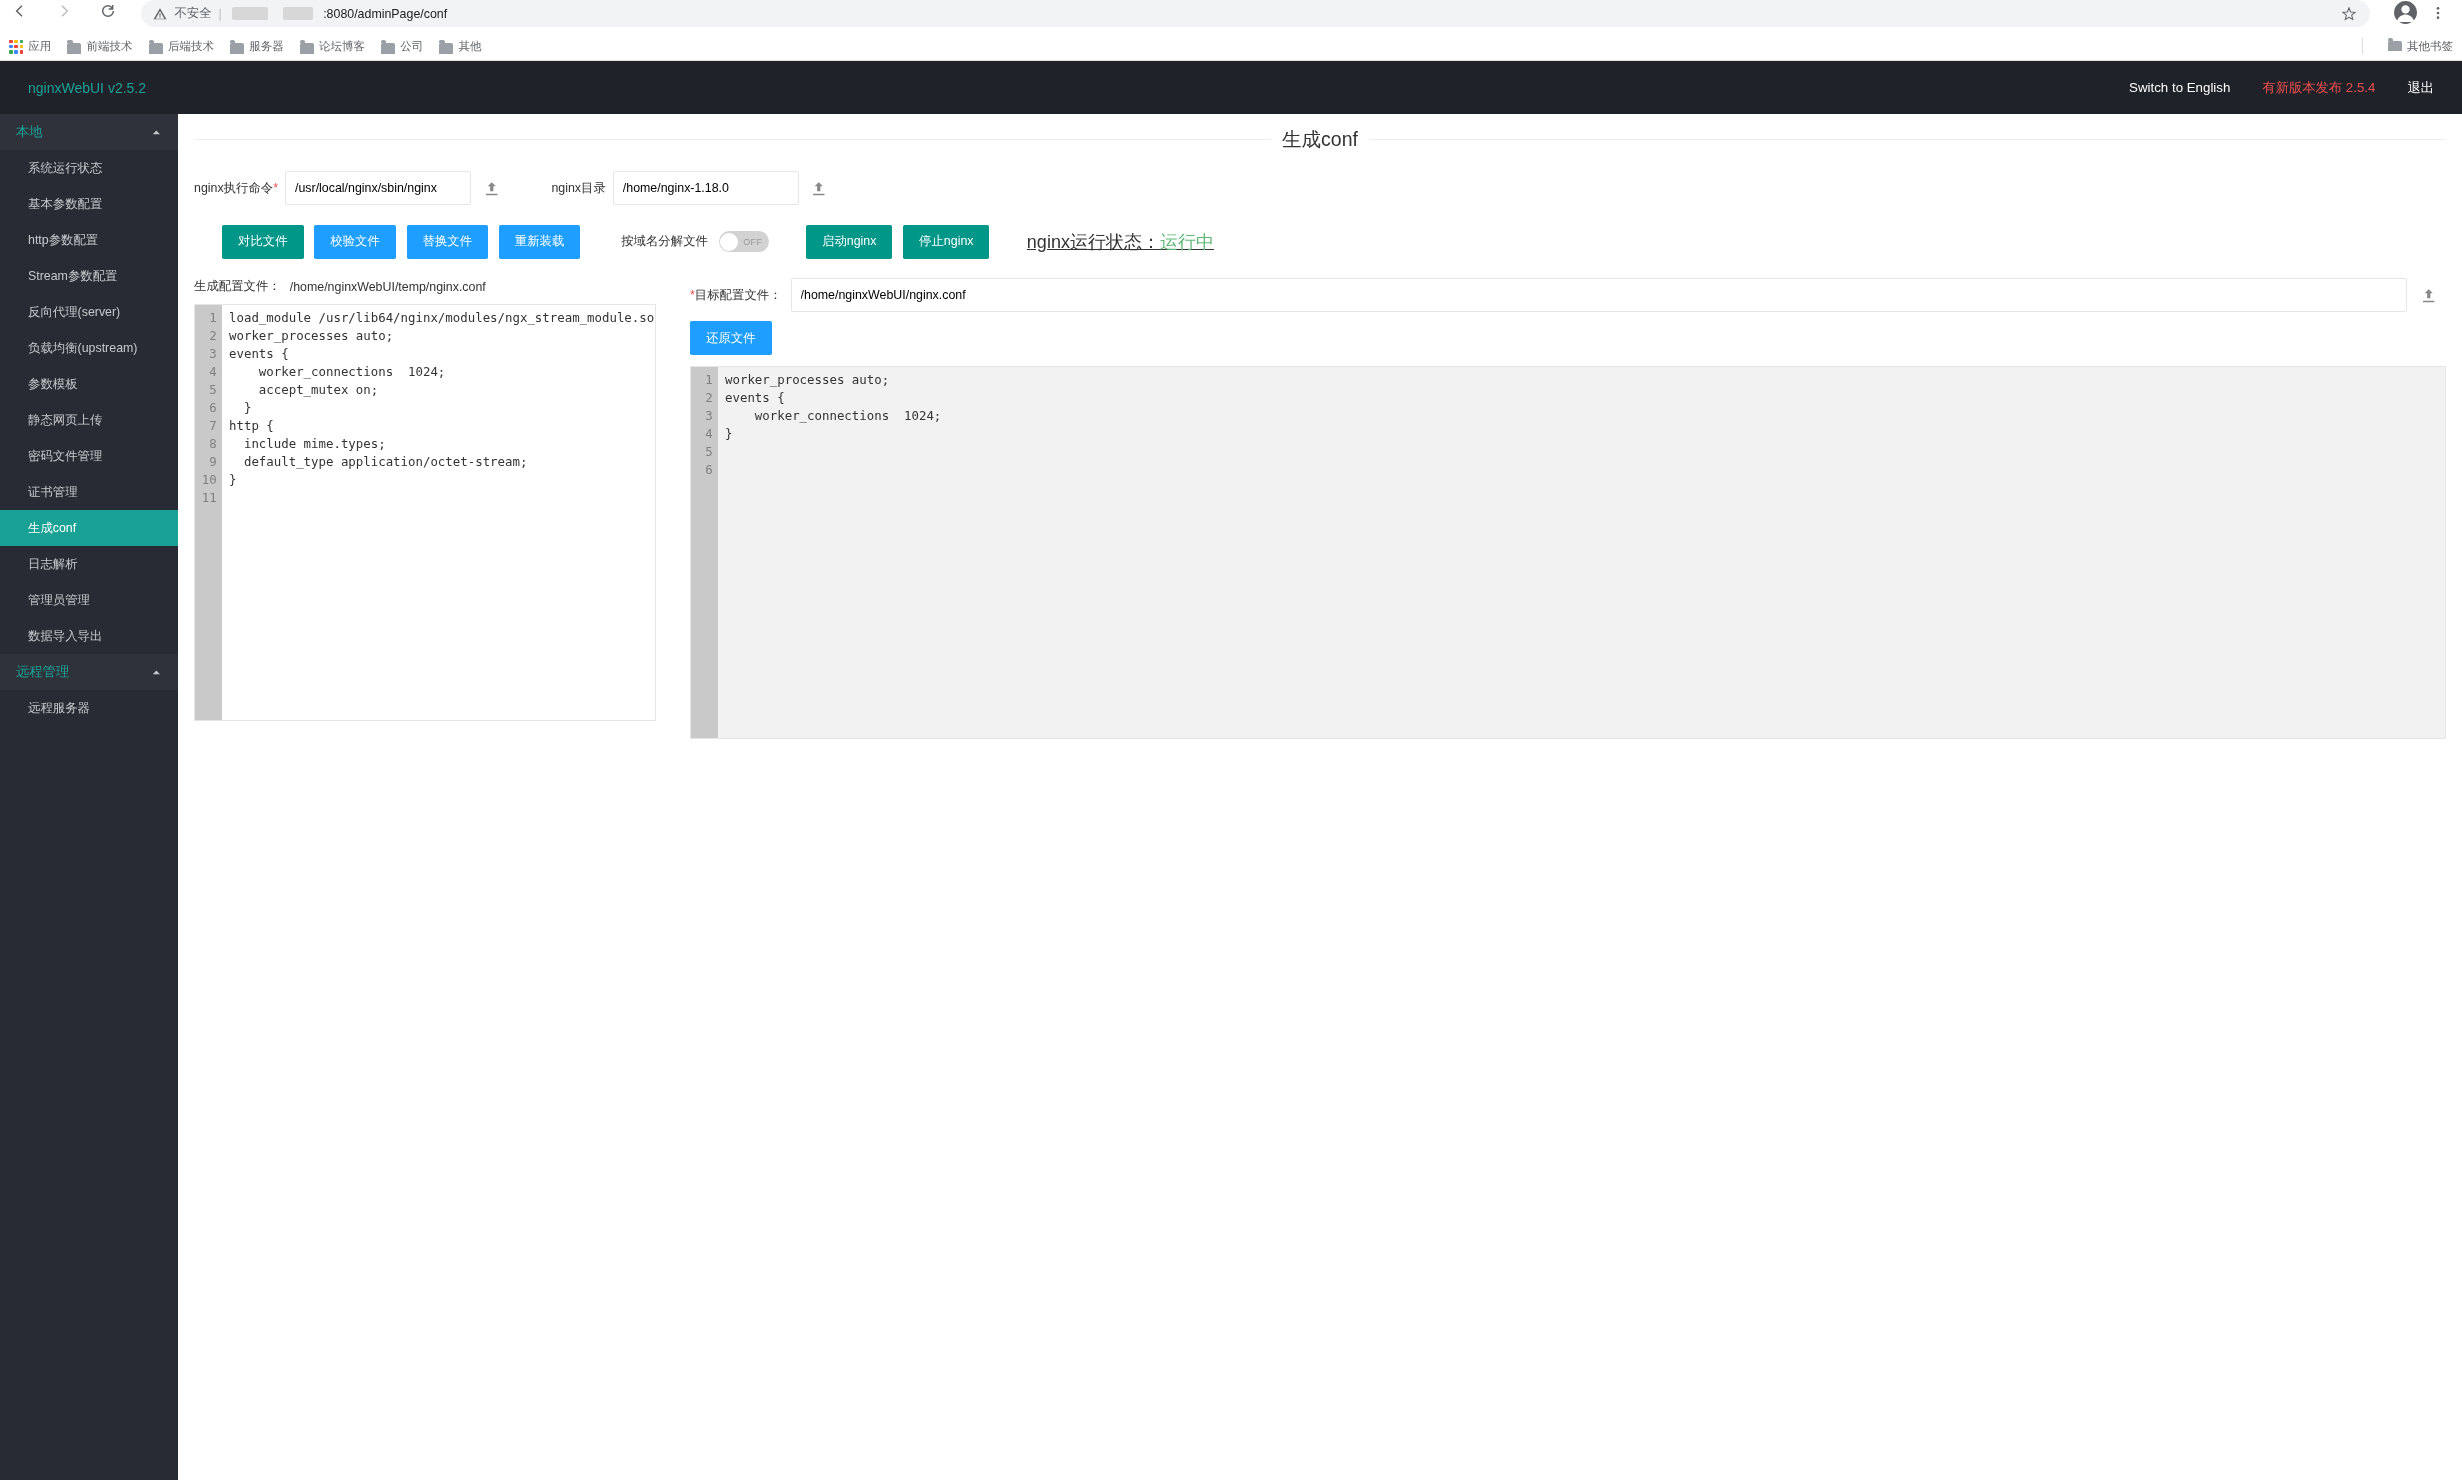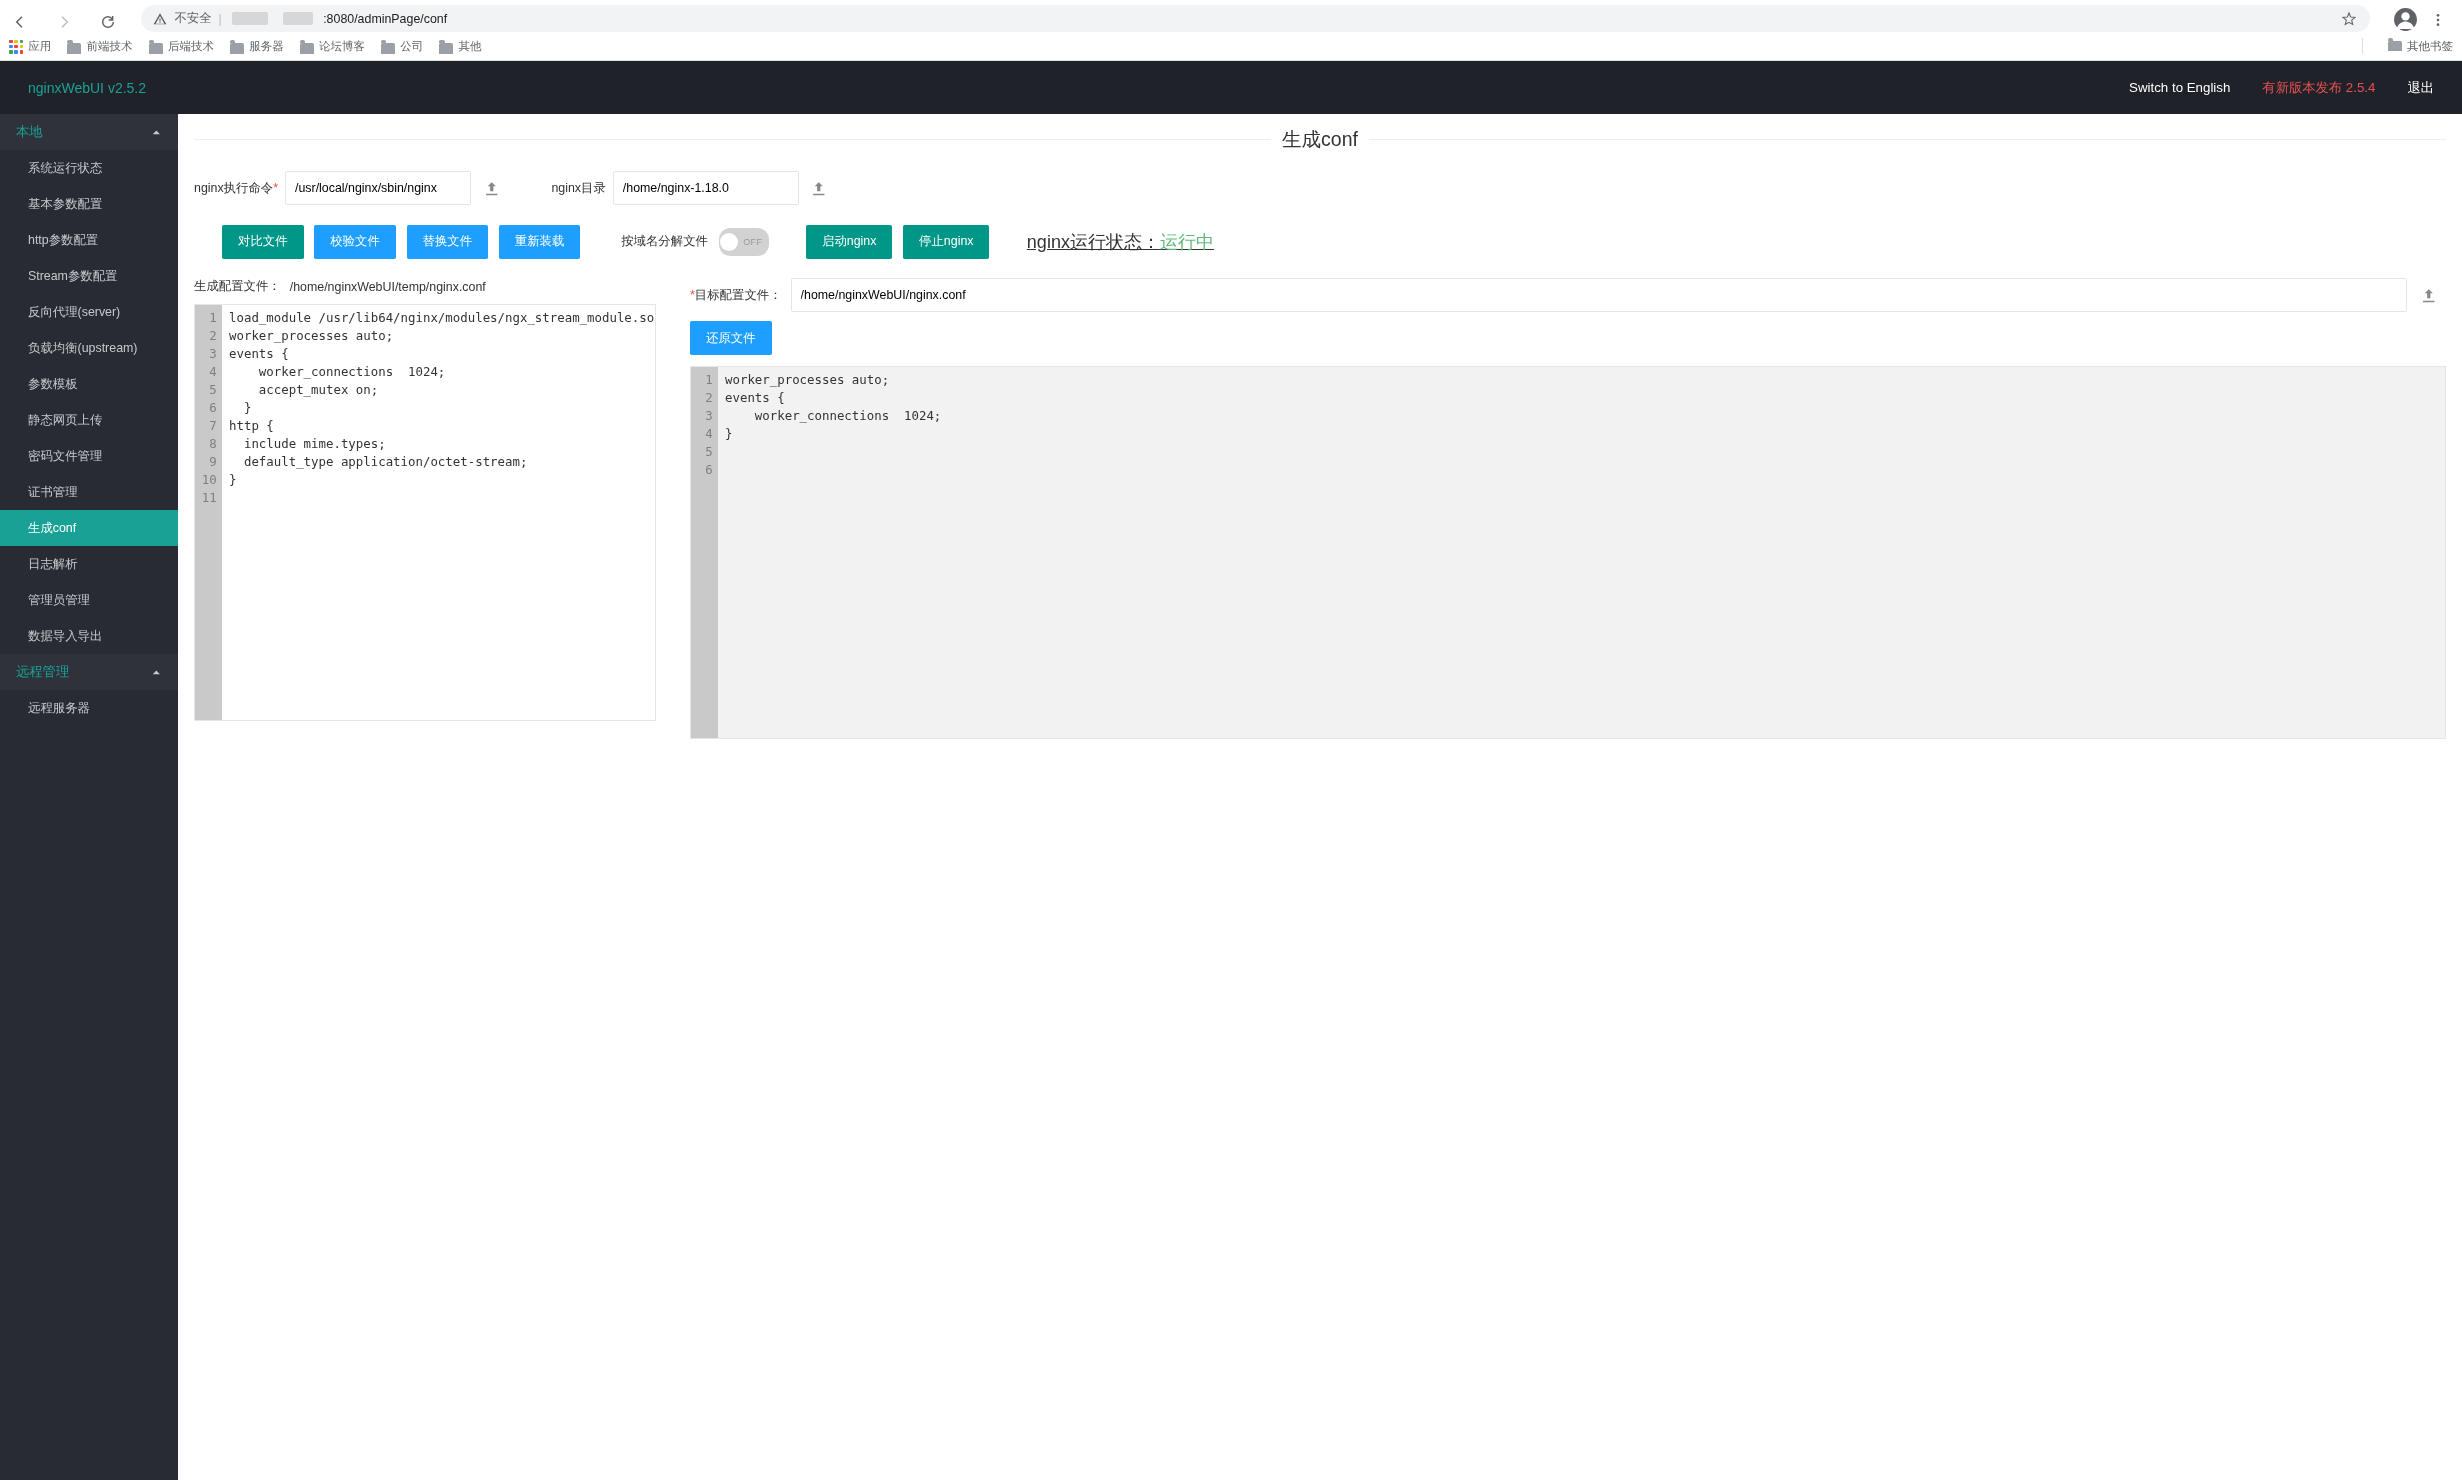--- a/index.html
+++ b/index.html
@@ -1,20 +1,20 @@
 <!DOCTYPE html>
 <html style="font-size:14px"><head>
   <meta charset="utf-8">
   <style>
     * { box-sizing: border-box; margin: 0; padding: 0; }
     body { font-family: -apple-system, "Helvetica Neue", Arial, sans-serif; font-size: 12.4px; color: #333; background: #fff; }
 
     
     .browser-chrome { height: 61px; background: #fff; border-bottom: 0.9px solid #e0e0e0; }
-    .address-row { height: 32px; display: flex; align-items: flex-end; gap: 23px; padding: 0 9px; }
+    .address-row { height: 32px; display: flex; align-items: flex-start; gap: 23px; padding: 0 9px; }
     .nav-btn { width: 21px; height: 21px; color: #5f6368; display:flex; align-items:center; justify-content:center; cursor:pointer; border-radius: 50%; }
     .nav-btn.disabled { color: #bdbdbd; }
     .address-bar { flex: 1; height: 27px; background: #f1f3f4; border-radius: 14px; display:flex; align-items:center; padding: 0 12.4px; gap: 7px; color: #5f6368; font-size: 12.4px; }
     .address-bar .warn-icon { display:flex; align-items:center; }
     .masked { background:#d7d7d7; display:inline-block; width:36px; height:12.4px; border-radius:1.8px; margin: 0 3.6px;}
     .right-icons { display:flex; align-items:center; gap: 12.4px; padding-right: 7px; }
     .bookmarks-row { height: 28px; display:flex; align-items:center; padding: 0 9px; gap: 16px; font-size:11.5px; color:#5f6368; }
     .bm-item { display:flex; align-items:flex-end; gap:5.3px; cursor:pointer; }
     .folder-ic { width:14px; height:10.7px; background:#9aa0a6; border-radius:1.8px 1.8px 0 0; position:relative; }
     .folder-ic::before{ content:''; position:absolute; top:-2.7px; left:0; width:5.3px; height:2.7px; background:#9aa0a6; border-radius:1.8px 1.8px 0 0;}
@@ -59,21 +59,21 @@
     .lbl { font-size:12.4px; }
     .req { color:#e94f4f; }
     .input { height:34px; border:0.9px solid #e6e6e6; border-radius:1.8px; padding:0 9px; font-size:12.4px; width:186px; }
     .upload-btn { width:34px; height:34px; border:none; background:none; cursor:pointer; display:flex; align-items:center; justify-content:center; color:#666; margin-left:-3.6px; }
 
     .btn { height:34px; padding:0 16px; border:none; border-radius:1.8px; font-size:12.4px; cursor:pointer; color:#fff; }
     .btn-green { background:#009688; }
     .btn-blue { background:#1e9fff; }
     .btn-row { display:flex; align-items:center; gap:10.7px; margin-bottom:19.5px; flex-wrap:wrap;padding-left:28px;}
 
-    .toggle { width:50px; height:28px; border-radius:11.5px; background:#d2d2d2; position:relative; display:flex; align-items:center; cursor:pointer;}
+    .toggle { width:50px; height:21px; border-radius:11.5px; background:#d2d2d2; position:relative; display:flex; align-items:center; cursor:pointer;}
     .toggle .knob{ width:18px; height:18px; border-radius:50%; background:#fff; margin-left:1.8px; }
     .toggle .lbl-off { position:absolute; right:6.2px; font-size:9px; color:#999; letter-spacing:0.4px;}
 
     .status-txt { font-size:18px;text-decoration:underline; }
     .status-ok { color:#5fb878; }
 
     .dual-col { display:flex; gap: 34px; }
     .col-left { width: 462px; }
     .col-right { flex:1; min-width: 426px; }
 

